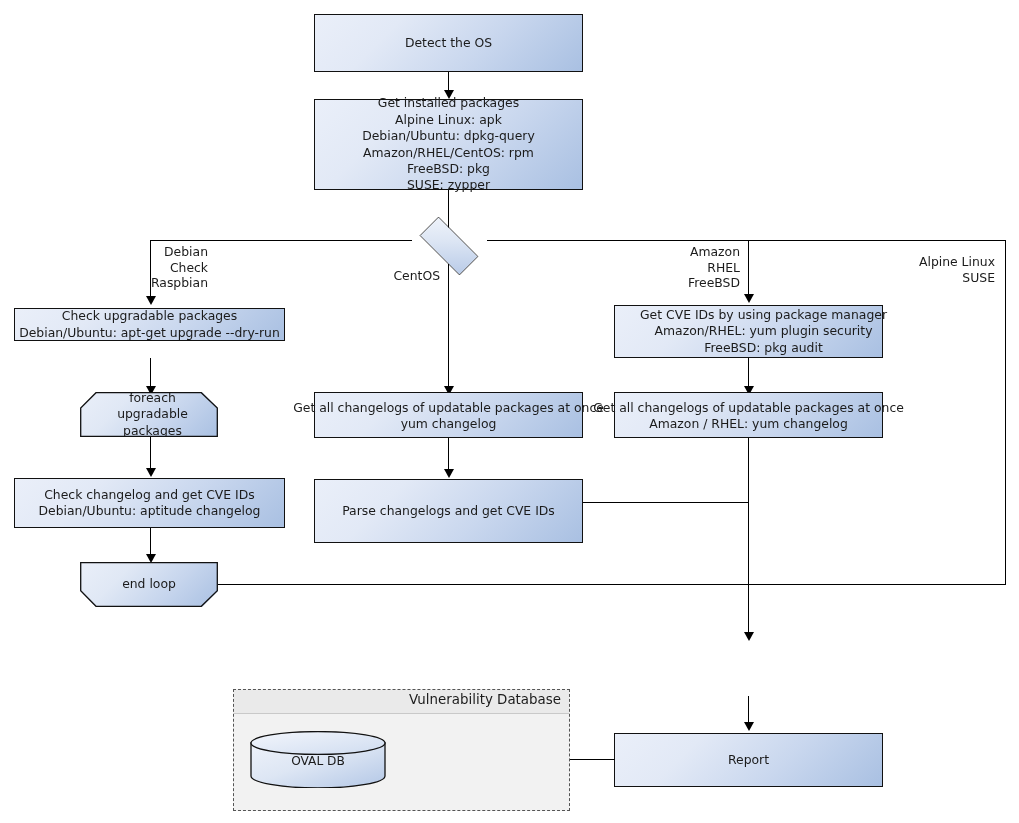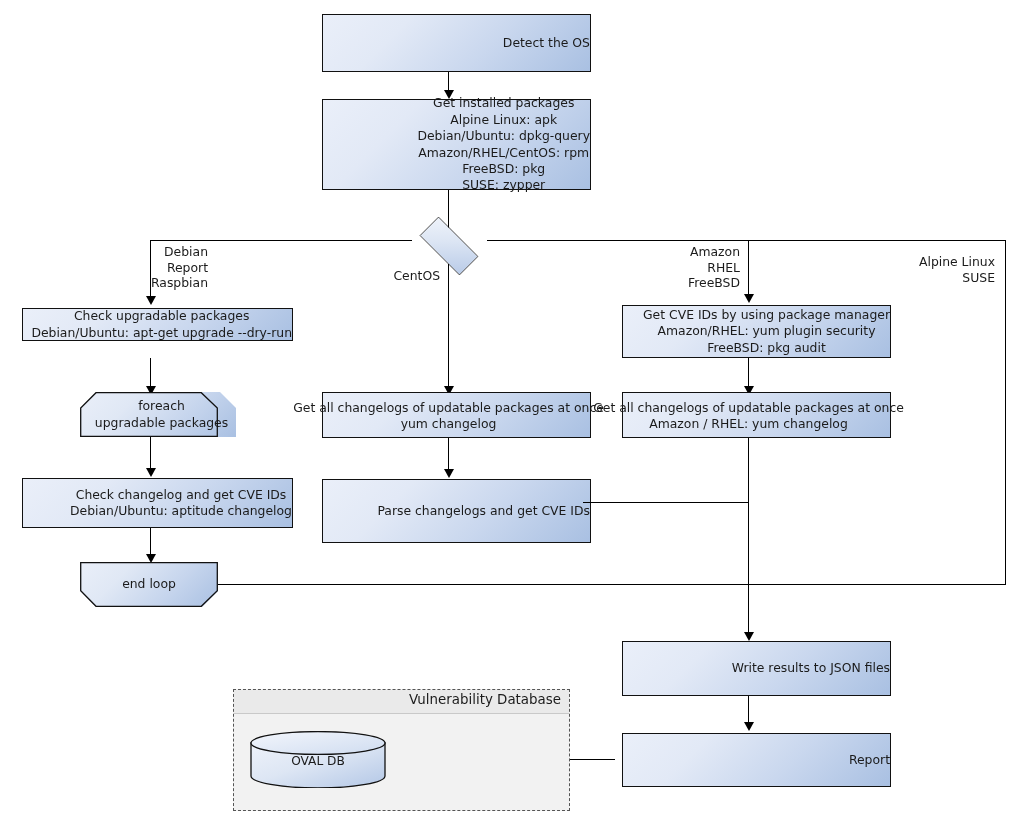--- a/index.html
+++ b/index.html
@@ -15,27 +15,26 @@
     background:#fff;
   }
   
   .node{
     position:absolute;
     box-sizing:border-box;
     border:1.3px solid #111;
     background:linear-gradient(135deg,#eaeff9 0%,#e2e9f6 28%,#c9d7ee 62%,#a9c0e2 100%);
     display:flex;
     align-items:center;
-    justify-content:flex-end;
+    justify-content:center;
     text-align:center;
     color:#1b1b1b;
     font-size:12.4px;
     line-height:16.4px;
     white-space:nowrap;
-    margin-left:8px;
   }
   .node .txt{display:block;}
   .node.wide-overflow{overflow:visible;}
 
   
   .diamond{
     position:absolute;
     border:0;
     background:transparent;
   }
@@ -162,21 +161,21 @@
   <div class="diamond" style="left:409px;top:227px;width:80px;height:38px;">
     <div class="dshape"></div>
   </div>
 
   <div class="ln lnh" style="left:150px;top:240px;width:262px;"></div>
   <div class="ln lnh" style="left:487px;top:240px;width:519px;"></div>
 
   <div class="ln lnv" style="left:150px;top:240px;height:58px;"></div>
   <div class="arrow" style="left:146px;top:296px;"></div>
   <div class="edge-label" style="left:88px;top:244px;width:120px;">Debian
-Report
+Check
 Raspbian</div>
 
   <div class="ln lnv" style="left:448px;top:264px;height:125px;"></div>
   <div class="arrow" style="left:444px;top:386px;"></div>
   <div class="edge-label" style="left:330px;top:268px;width:110px;">CentOS</div>
 
   <div class="ln lnv" style="left:748px;top:240px;height:56px;"></div>
   <div class="arrow" style="left:744px;top:294px;"></div>
   <div class="edge-label" style="left:628px;top:244px;width:112px;">Amazon
 RHEL
@@ -189,21 +188,21 @@
   <div class="node" style="left:14px;top:308px;width:271px;height:33px;">
     <span class="txt">
       <span>Check upgradable packages</span><br>
       <span>Debian/Ubuntu: apt-get upgrade --dry-run</span>
     </span>
   </div>
 
   <div class="ln lnv" style="left:150px;top:358px;height:32px;"></div>
   <div class="arrow" style="left:146px;top:386px;"></div>
 
-  <div class="chamfer-top" style="left:80px;top:392px;width:156px;height:45px;padding-left:7px;">
+  <div class="chamfer-top" style="left:80px;top:392px;width:138px;height:45px;padding-left:7px;">
     <span class="txt">
       <span>foreach</span><br>
       <span>upgradable  packages</span>
     </span>
   </div>
   <svg class="chamfer-top-border" style="left:80px;top:392px;" width="138" height="45">
     <polygon points="16,0.7 121.3,0.7 137.3,16 137.3,44.3 0.7,44.3 0.7,16" fill="none" stroke="#111" stroke-width="1.3"></polygon>
   </svg>
 
   <div class="ln lnv" style="left:150px;top:437px;height:35px;"></div>
@@ -258,23 +257,20 @@
   <div class="node wide-overflow" style="left:614px;top:392px;width:269px;height:46px;">
   </div>
   <div class="overflow-text" style="left:514px;top:400px;width:469px;">
     <span>Get all changelogs of updatable packages at once</span><br>
     <span>Amazon / RHEL: yum changelog</span>
   </div>
 
   <div class="ln lnv" style="left:748px;top:438px;height:200px;"></div>
   <div class="arrow" style="left:744px;top:632px;"></div>
 
-  <div class="node" style="left:614px;top:641px;width:269px;height:55px;">
-    <span class="txt">Write results to JSON files</span>
-  </div>
 
   <div class="ln lnv" style="left:748px;top:696px;height:30px;"></div>
   <div class="arrow" style="left:744px;top:722px;"></div>
 
   <div class="node" style="left:614px;top:733px;width:269px;height:54px;">
     <span class="txt">Report</span>
   </div>
 
   <div class="ln lnh" style="left:570px;top:759px;width:45px;"></div>
 

